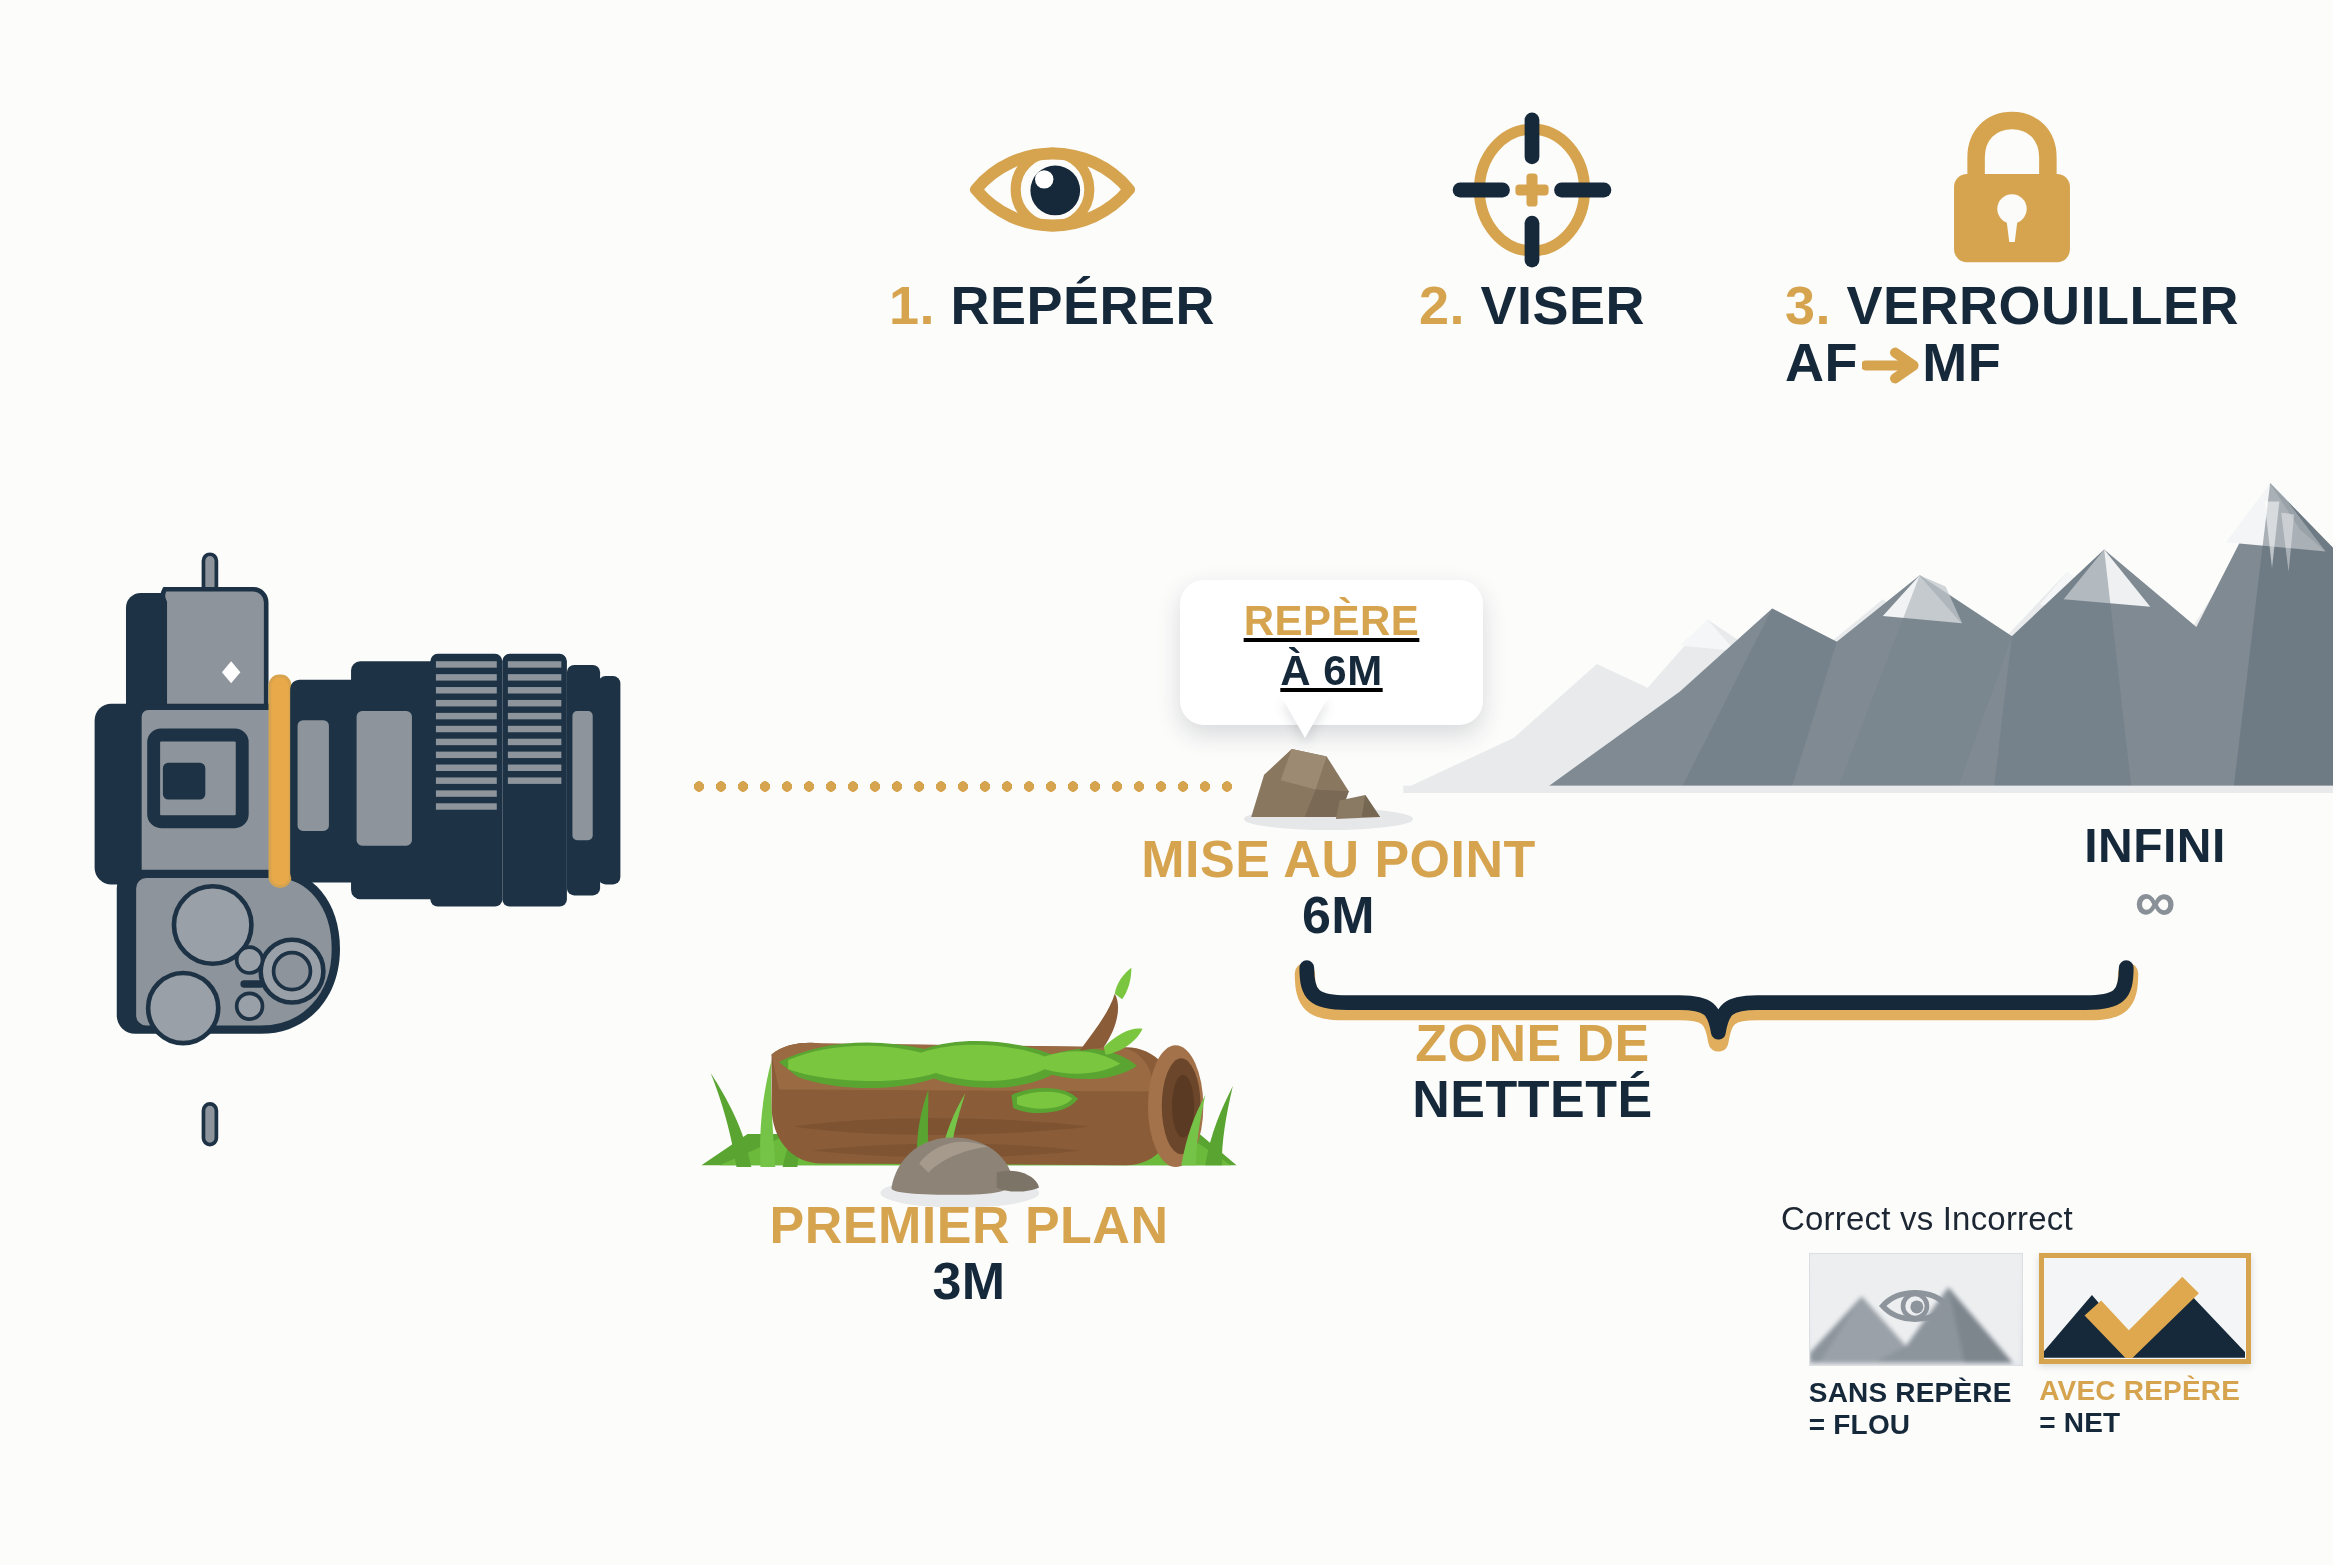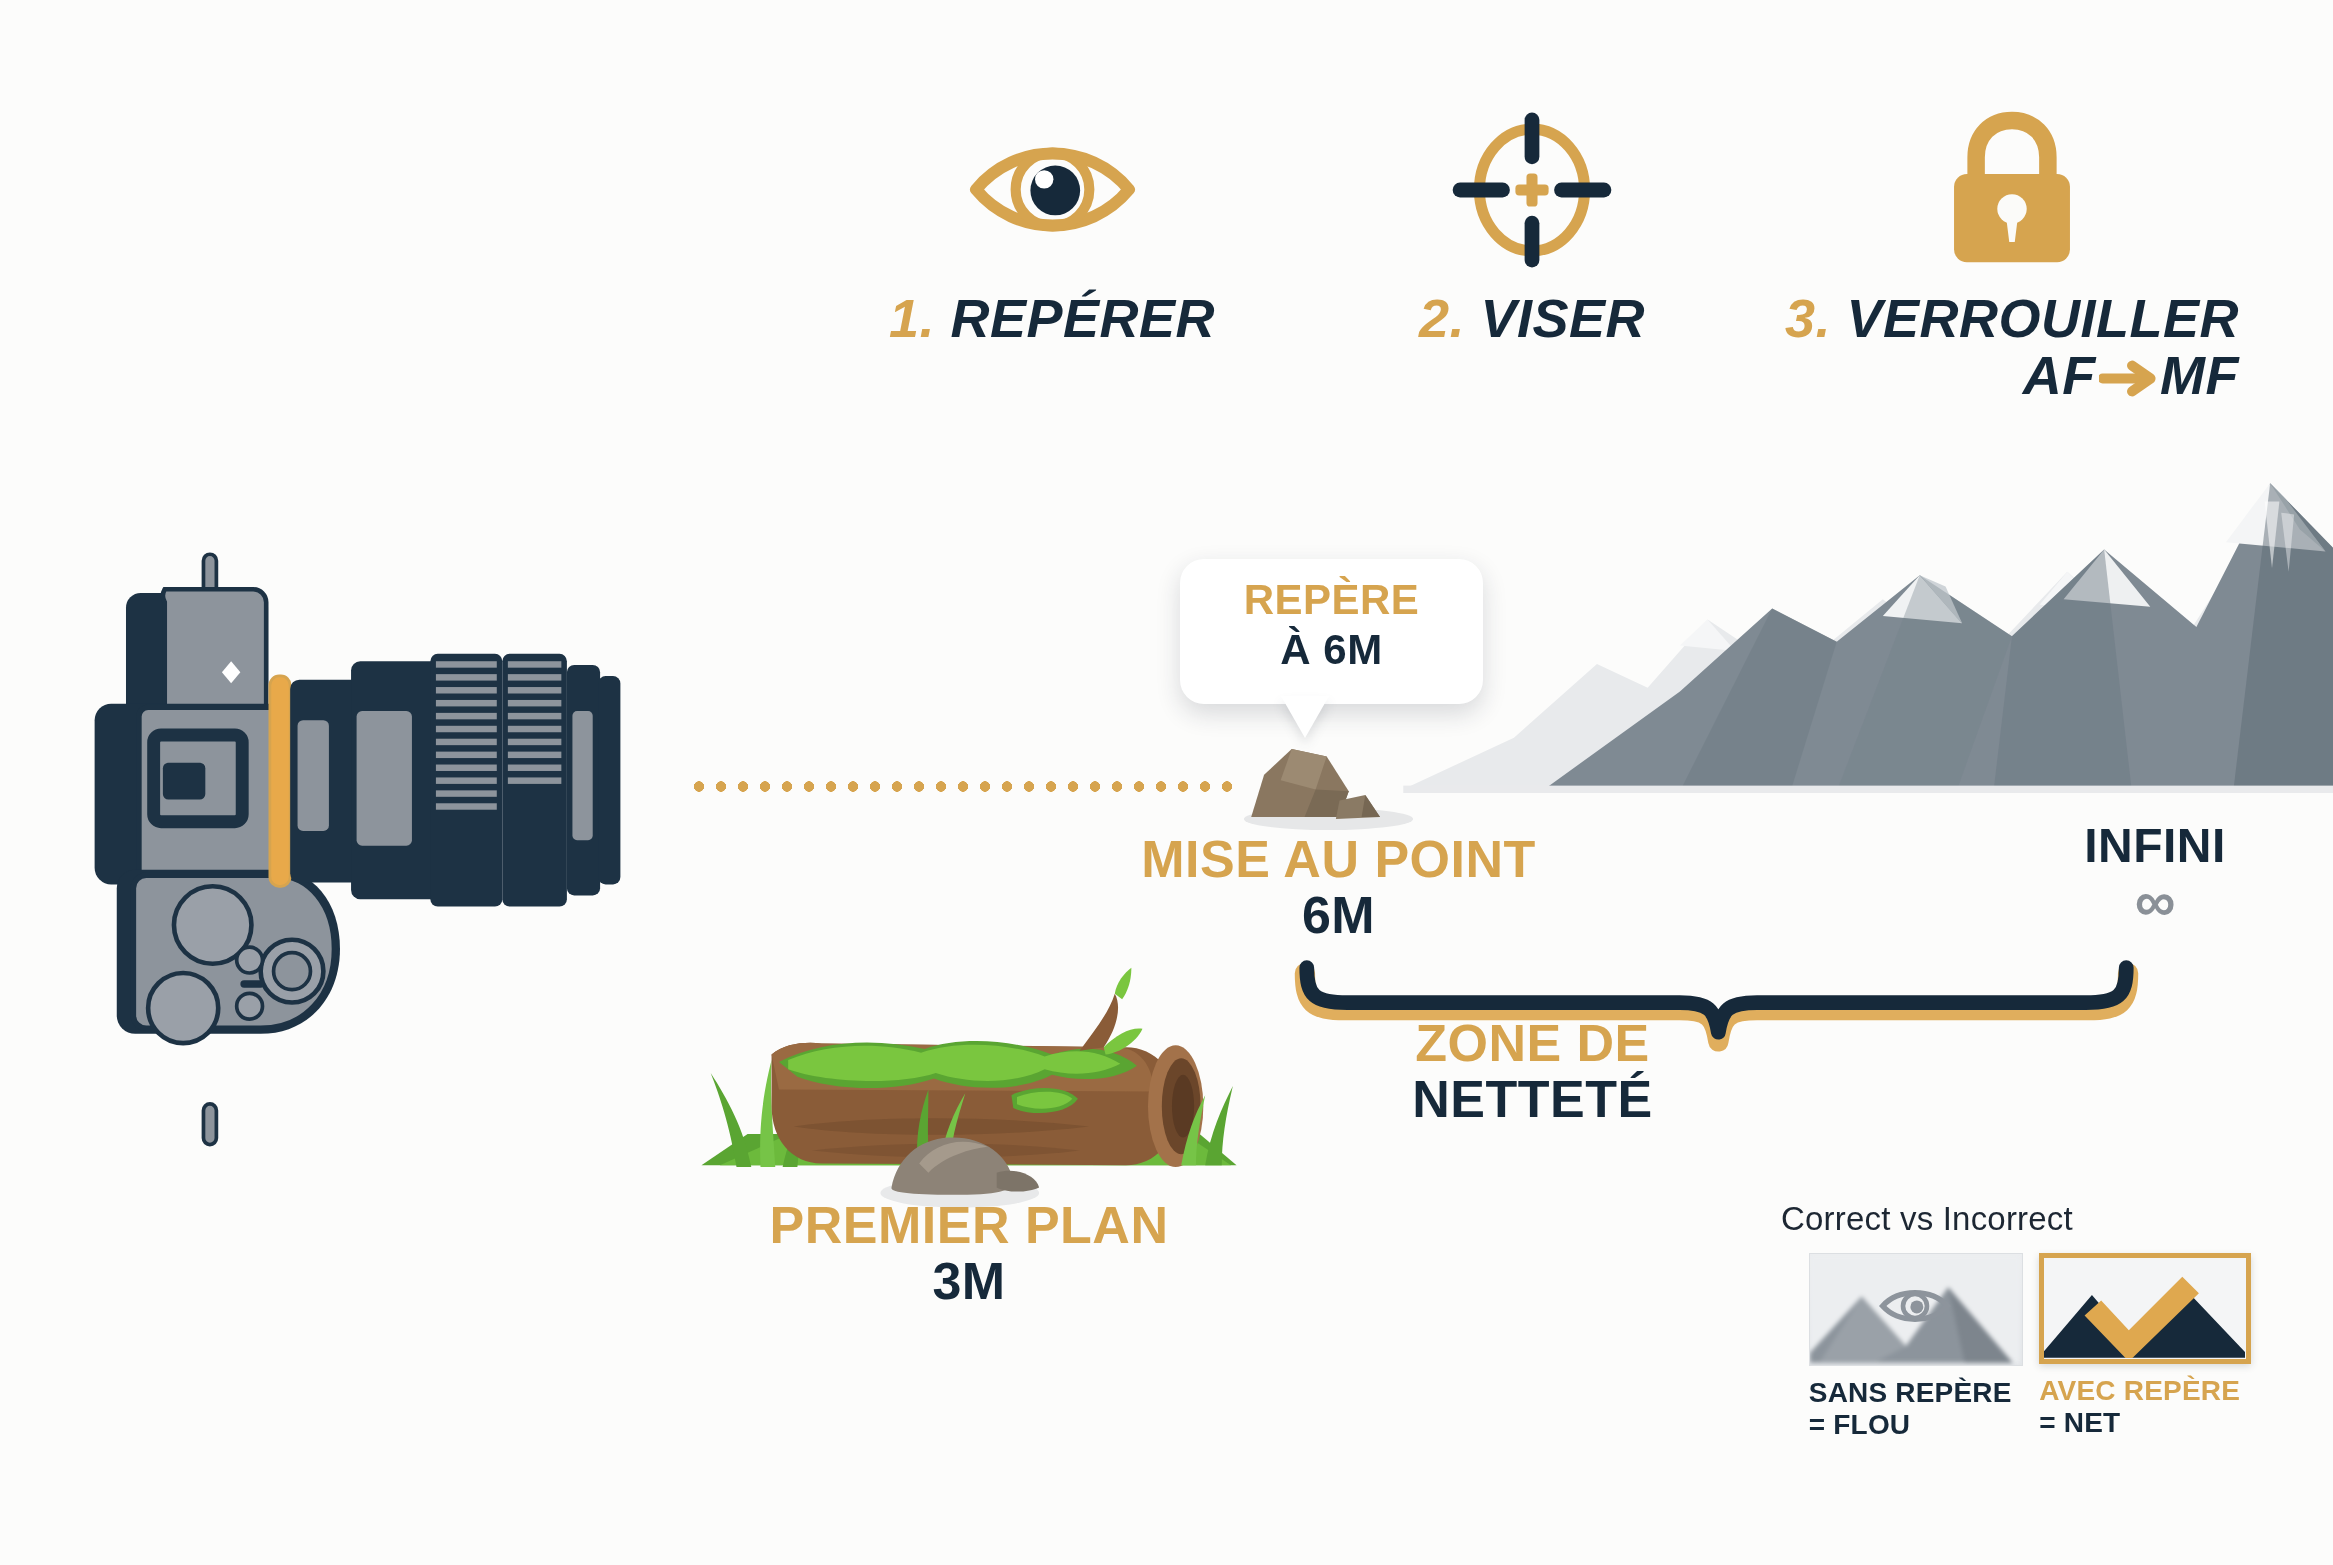--- a/index.html
+++ b/index.html
@@ -10,42 +10,42 @@
     overflow:hidden;position:relative;
   }
   .stage{position:absolute;inset:0;}
   .abs{position:absolute;}
 
   
   .steps{position:absolute;left:812px;top:102px;width:1440px;height:332px;display:flex;}
   .step{flex:1;display:flex;flex-direction:column;align-items:center;}
   .step-icon{height:175px;display:flex;align-items:center;justify-content:center;}
   .step-label{
-    text-align:right;font-weight:bold;font-size:54px;letter-spacing:0.5px;
-    color:#16293a;line-height:1.05;margin-top:13px;font-style:italic;
+    text-align:left;font-weight:bold;font-size:54px;letter-spacing:0.5px;
+    color:#16293a;line-height:1.05;
   }
   .step-num{color:#d6a44f;}
   .arrow-gold{display:inline-block;vertical-align:-3.7px;margin:0 3.7px;}
 
   
   .camera{left:74px;top:545px;width:591px;height:618px;}
 
   
   .sightline{
     left:688px;top:780px;width:554px;height:13px;
     background-image:radial-gradient(circle, #d6a44f 40%, rgba(0,0,0,0) 42%);
     background-size:22px 13px;background-repeat:repeat-x;
   }
 
   
   .bubble{
-    left:1180px;top:559px;width:277px;
+    left:1180px;top:580px;width:277px;
     background:#ffffff;border-radius:24px;
     box-shadow:0 9.2px 24px rgba(30,40,55,.16);
-    padding:20px 13px 32px;text-align:center;
+    padding:20px 13px 32px;text-align:center;text-decoration:underline;
   }
   .bubble-top{font-size:42px;font-weight:bold;color:#d6a44f;letter-spacing:0.5px;line-height:1.02;}
   .bubble-bottom{font-size:42px;font-weight:bold;color:#16293a;letter-spacing:0.5px;line-height:1.05;margin-top:6px;}
   .bubble-tail{
     left:1281px;top:696px;width:0;height:0;
     border-left:24px solid transparent;border-right:24px solid transparent;
     border-top:42px solid #ffffff;
     filter:drop-shadow(0 7.4px 5.5px rgba(30,40,55,.12));
   }
 

